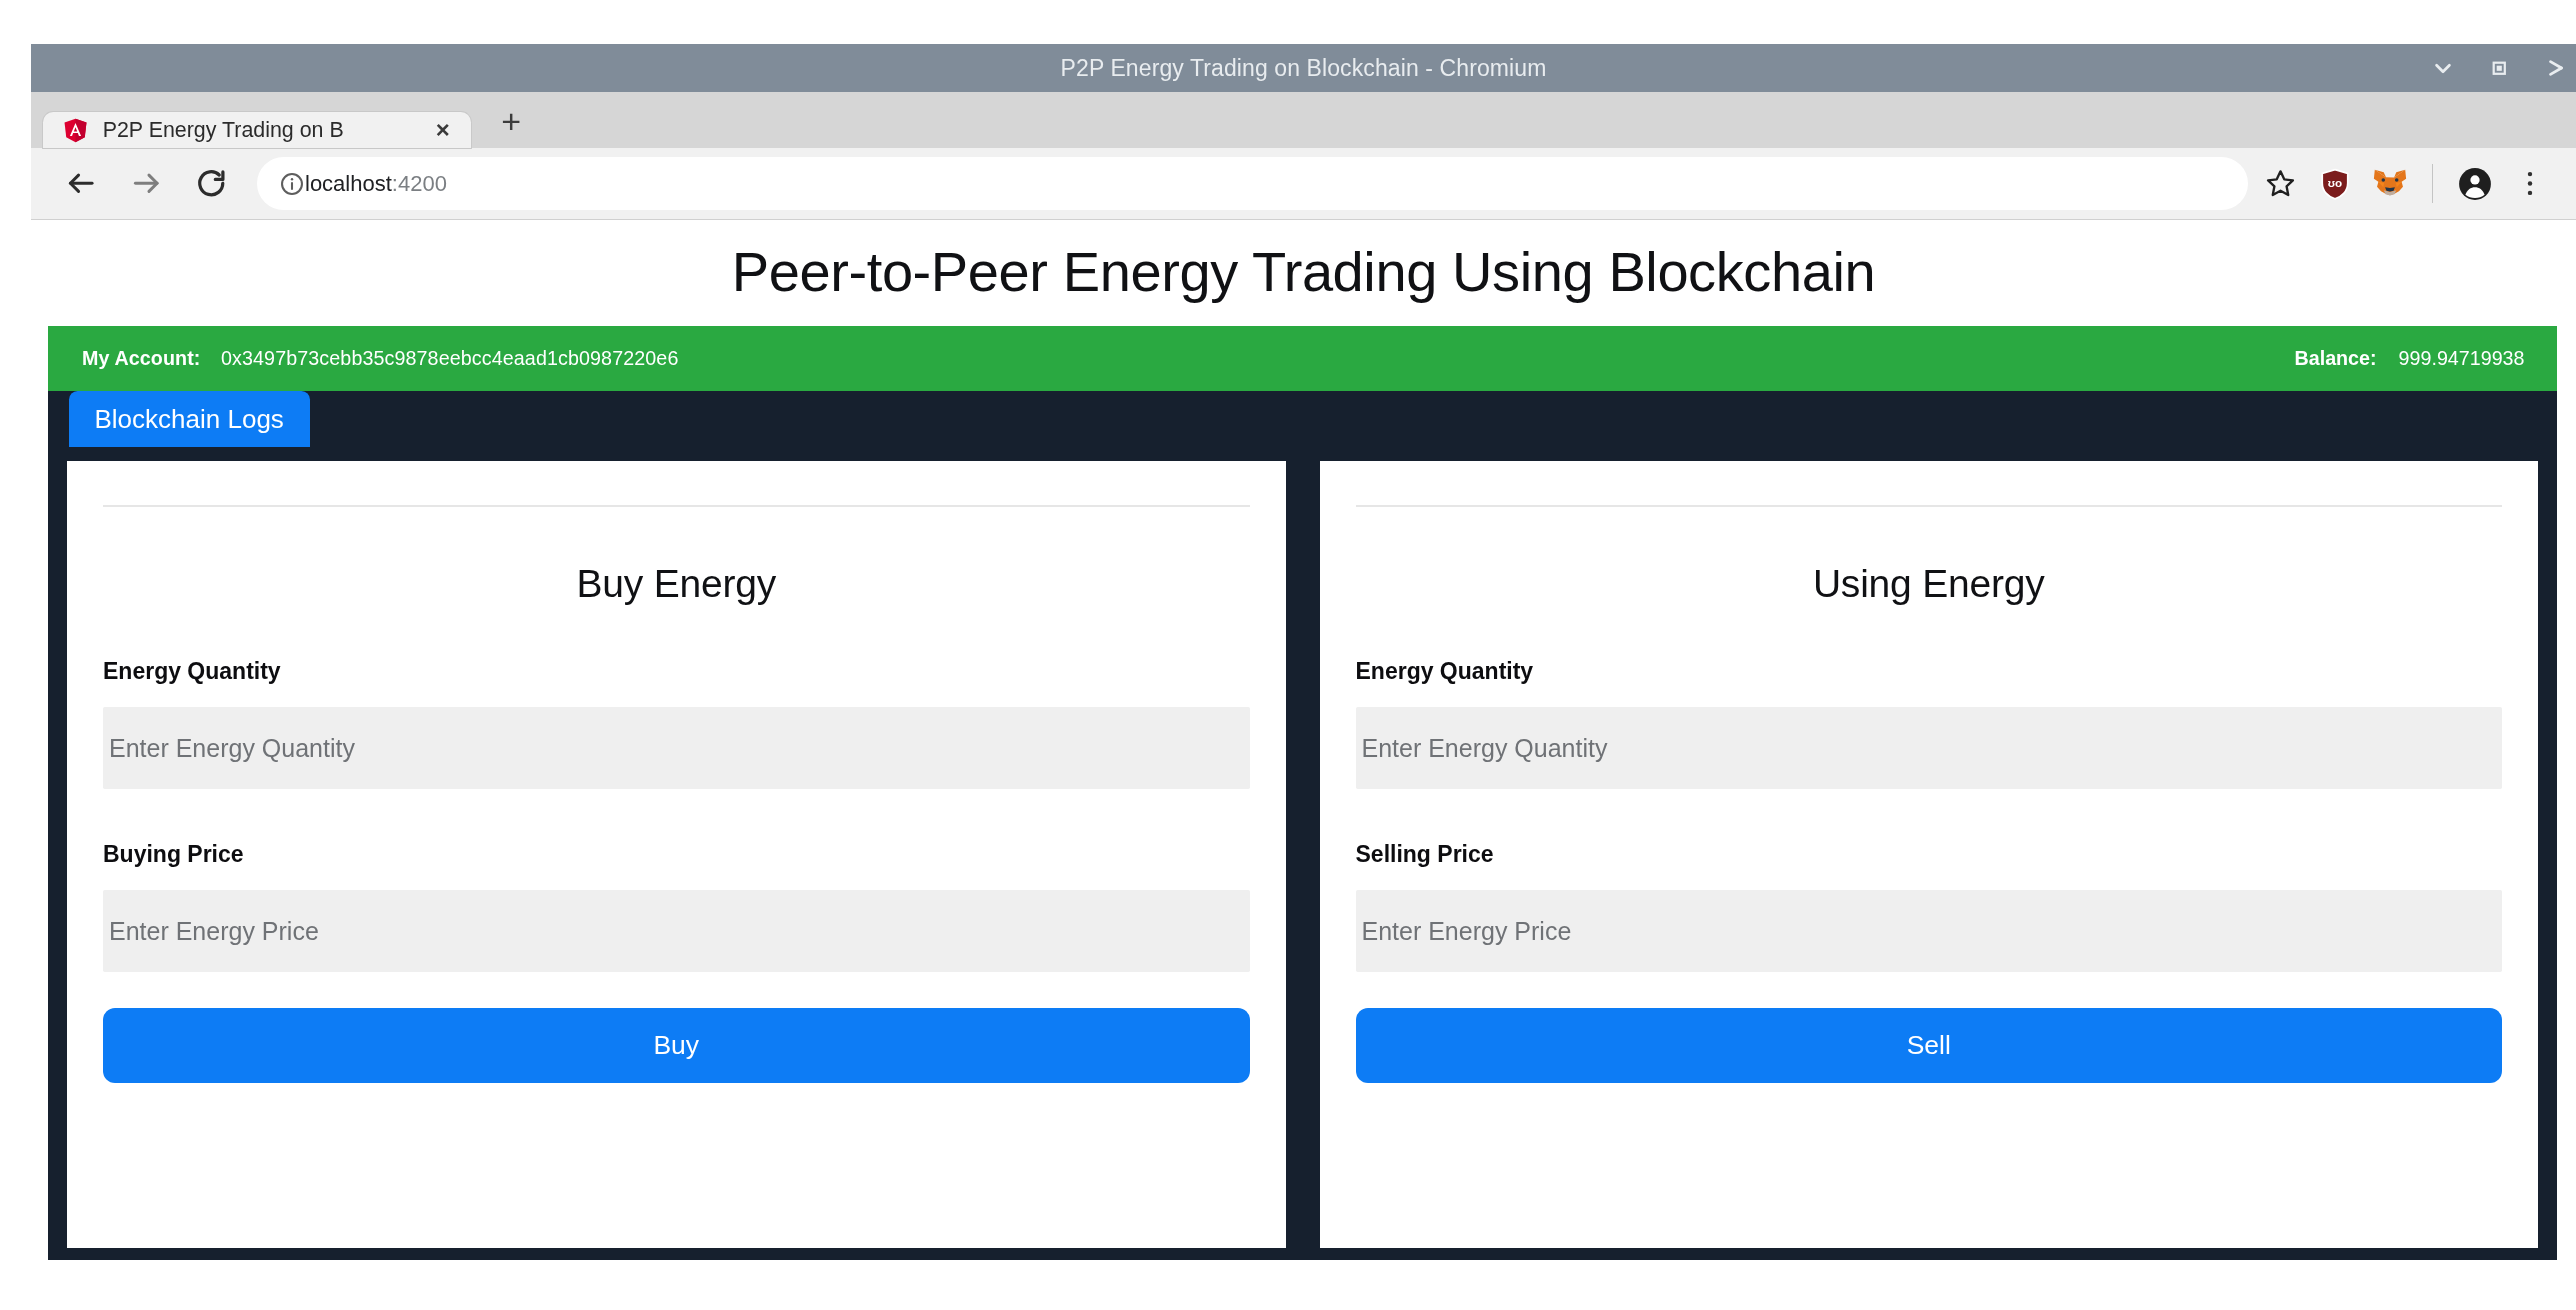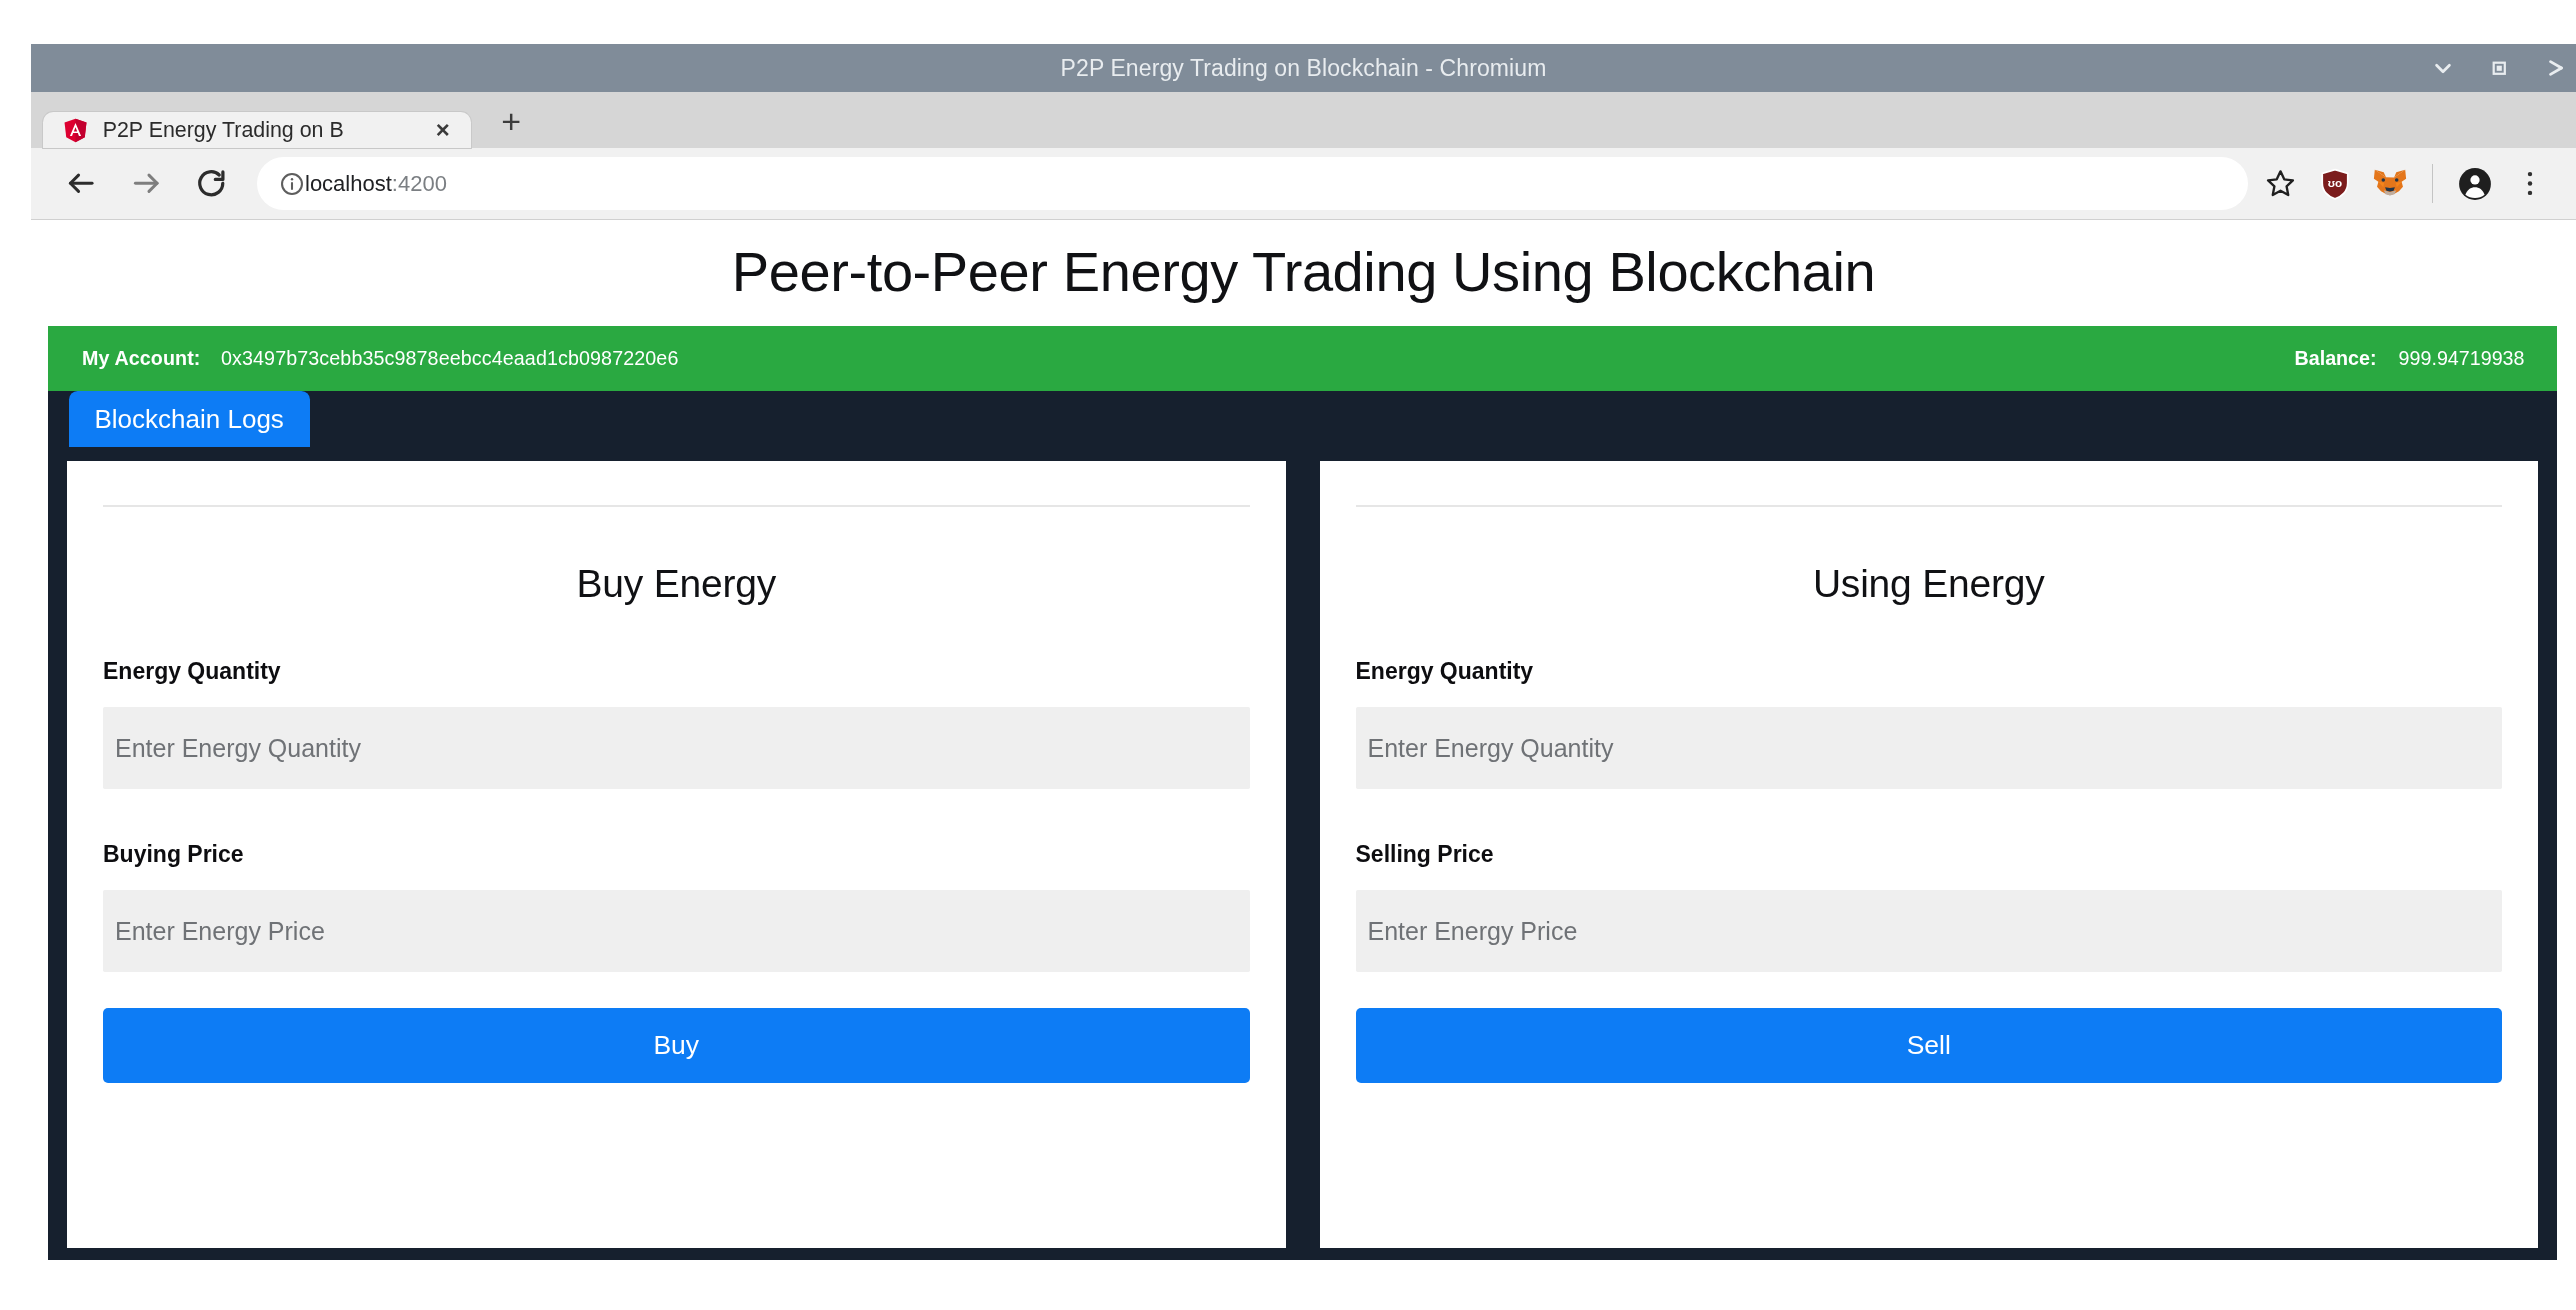--- a/index.html
+++ b/index.html
@@ -265,39 +265,39 @@
     display: block;
   }
   .field-input {
     display: block;
     width: 100%;
     height: 82px;
     background: #efefef;
     border: none;
     outline: none;
     margin-top: 22px;
-    padding: 0 12px;
+    padding: 0 6px;
     font-size: 25px;
     color: #202124;
     font-family: "Liberation Sans", sans-serif;
     border-radius: 1.7px;
   }
   .field-input::placeholder { color: #6f7276; }
   .submit-btn {
     display: block;
     width: 100%;
     height: 75px;
     margin-top: 36px;
     background: #0d7cf5;
     border: none;
     outline: none;
     color: #ffffff;
     font-size: 26.5px;
     font-family: "Liberation Sans", sans-serif;
-    border-radius: 5px;
+    border-radius: 12px;
     cursor: pointer;
   }
 </style>
 </head>
 <body>
 
 <div class="window">
 
   <div class="titlebar">
     <div class="titlebar-text">P2P Energy Trading on Blockchain - Chromium</div>

